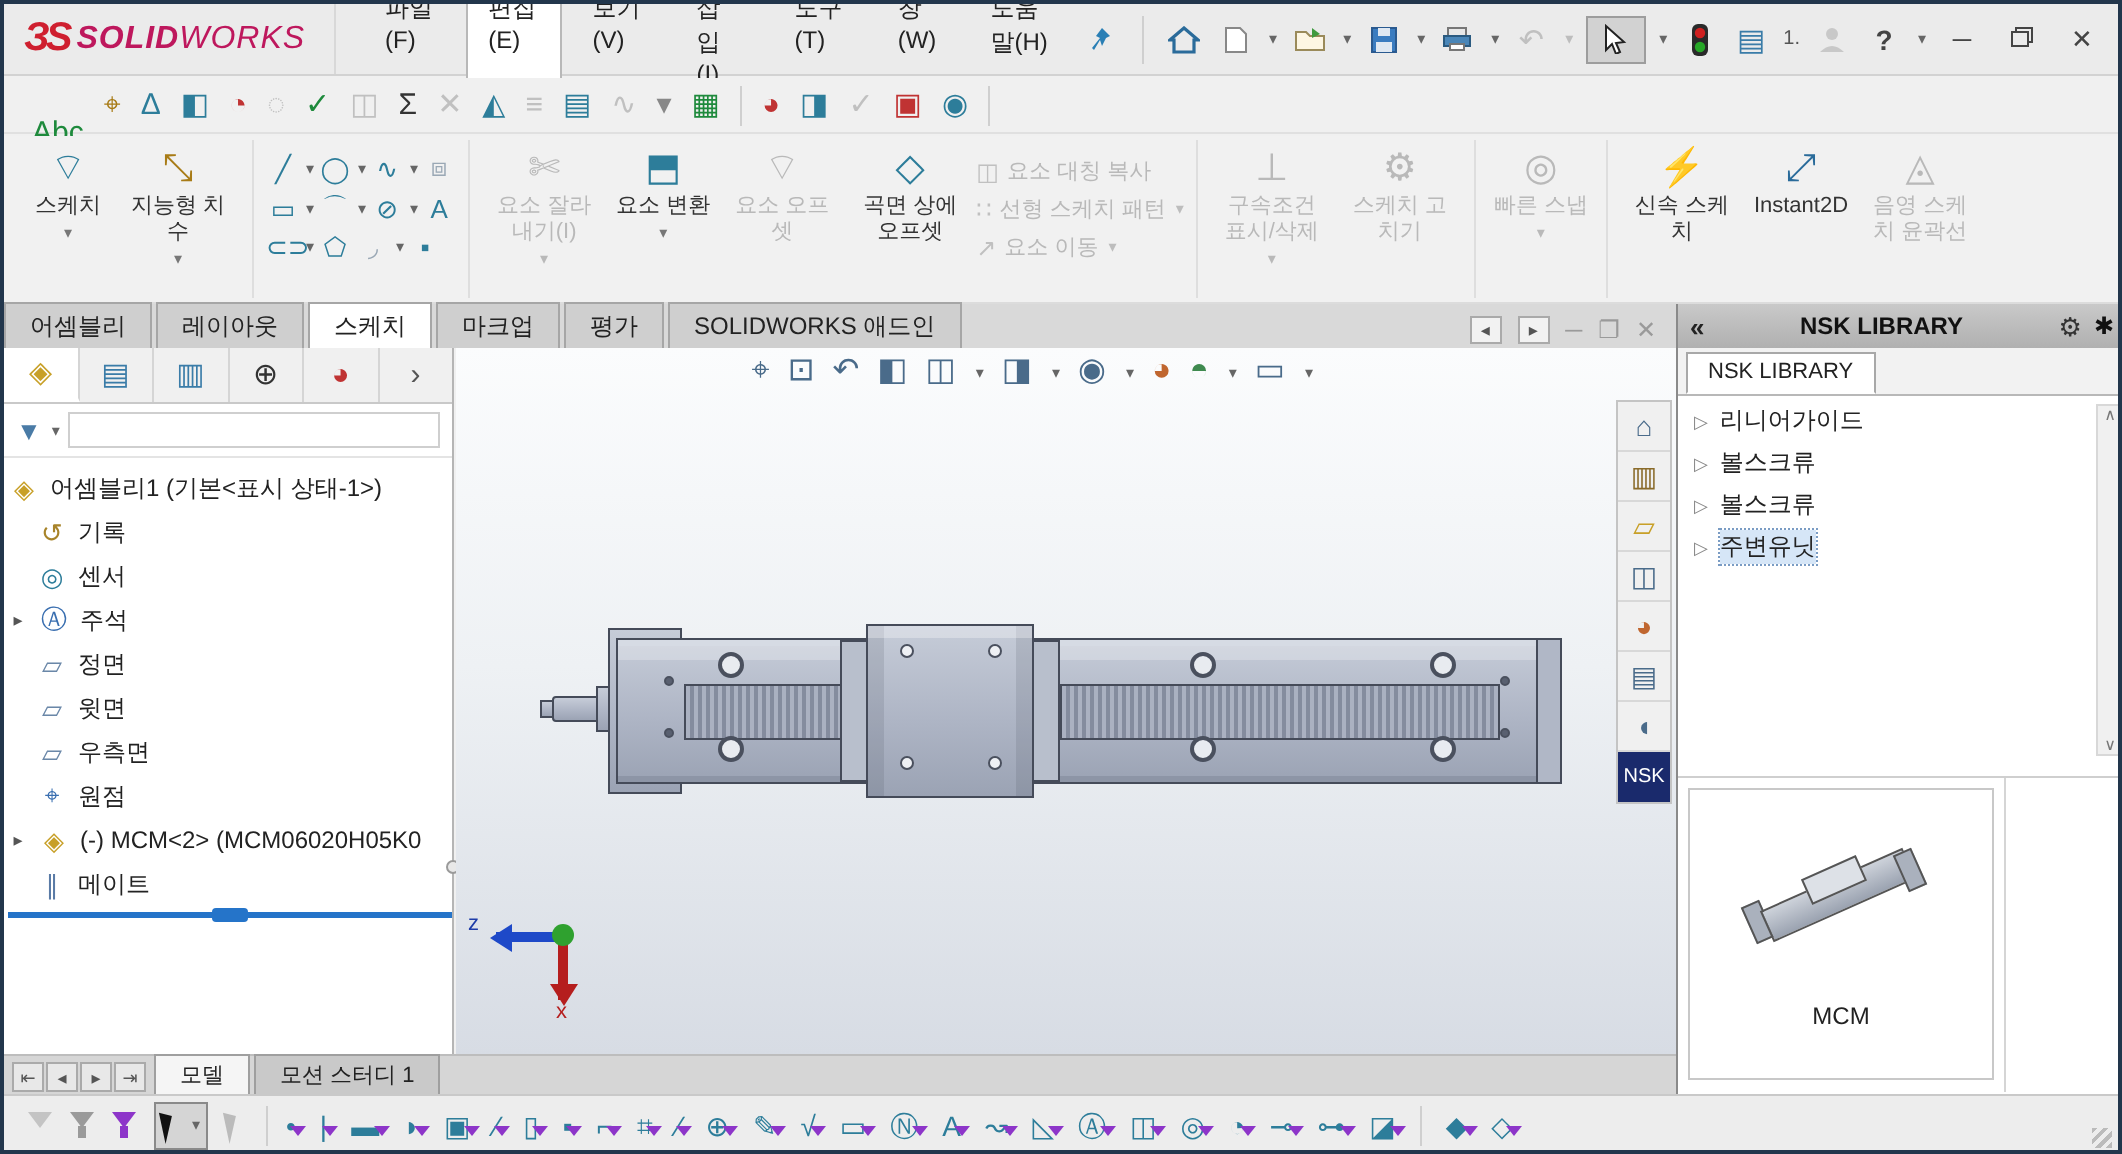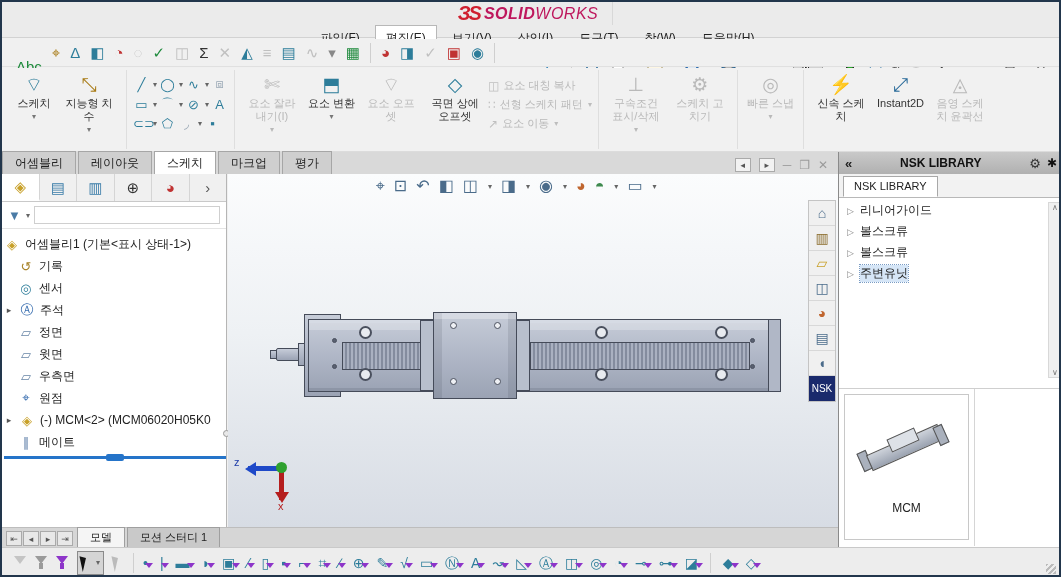--- a/index.html
+++ b/index.html
@@ -1,20 +1,20 @@
 <!DOCTYPE html>
 <html><head>
 <meta charset="utf-8">
 <style>
   * { margin:0; padding:0; box-sizing:border-box; }
   html,body { width:1061px; height:577px; font-family:"Liberation Sans",sans-serif; background:#222; }
   .app { position:relative; width:1061px; height:577px; background:#f0f0f0; border:2px solid #22364c; overflow:hidden; font-size:12px; color:#222; }
 
   
-  .titlebar { position:absolute; left:0; top:0; width:100%; height:36px; background:#ebebeb; border-bottom:1px solid #d2d2d2; display:flex; align-items:center;flex-direction:column; }
+  .titlebar { position:absolute; left:0; top:0; width:100%; height:36px; background:#ebebeb; border-bottom:1px solid #d2d2d2; display:flex; align-items:center; }
   .logo { display:flex; align-items:baseline; padding:0 14px 0 10px; border-right:1px solid #d8d8d8; height:100%; align-items:center; }
   .logo .mark { color:#cf1f2f; font-weight:bold; font-style:italic; font-size:20px; letter-spacing:-2px; margin-right:4px; }
   .logo .word { color:#be185d; font-size:16px; font-style:italic; letter-spacing:.5px; }
   .logo .word b { font-weight:bold; }
   .menus { display:flex; gap:4px; margin-left:14px; }
   .menu { padding:4px 10px; font-size:12px; color:#222; border:1px solid transparent; }
   .menu.active { background:#fff; border:1px solid #b8b8b8; }
   .qat { margin-left:auto; display:flex; align-items:center; gap:6px; padding-right:6px; }
   .qbtn { display:flex; align-items:center; justify-content:center; min-width:20px; height:24px; }
   .qbtn.pressed { background:#d2d2d2; border:1px solid #9d9d9d; width:30px; }
@@ -120,21 +120,21 @@
   .langrow { margin:5px 16px 4px 6px; height:20px; border:1px solid #b0b0b0; background:#f4f4f4; display:flex; align-items:center; }
   .langrow .val { flex:1; text-align:center; font-size:11px; color:#222; }
   .langrow .dd { margin-right:4px; }
   .nscroll { position:absolute; right:1px; top:4px; width:14px; height:176px; background:#f0f0f0; border:1px solid #d8d8d8; display:flex; flex-direction:column; justify-content:space-between; align-items:center; font-size:8px; color:#777; }
   .ntree { padding:2px 0 0 8px; }
   .nrow { display:flex; align-items:center; height:21px; gap:6px; font-size:12px; }
   .nrow .caret { font-size:9px; color:#888; }
   .nrow.sel .lbl { background:#d6e6f7; outline:1px dotted #7a9cc4; }
   .nskdivider { border-top:1px solid #cfcfcf; }
   .previewzone { display:flex; height:157px; }
-  .prevcol { width:136px; border-right:1px solid #d5d5d5; padding:5px; }
+  .prevcol { width:164px; border-right:1px solid #d5d5d5; padding:5px; }
   .card { border:1px solid #c8c8c8; background:#fff; height:146px; display:flex; flex-direction:column; align-items:center; }
   .thumb { position:relative; width:110px; height:100px; }
   .iso { position:absolute; transform:rotate(-24deg); }
   .iso.railp { left:14px; top:44px; width:78px; height:17px; background:linear-gradient(#cdd2da,#9aa2b0); border:1px solid #555; }
   .iso.plate { left:36px; top:38px; width:30px; height:14px; background:#dde1e7; border:1px solid #555; }
   .iso.cap1 { left:8px; top:56px; width:10px; height:20px; background:#aab1bd; border:1px solid #555; }
   .iso.cap2 { left:84px; top:30px; width:10px; height:20px; background:#aab1bd; border:1px solid #555; }
   .cardlbl { font-size:12px; color:#222; margin-top:6px; }
 
   
@@ -397,20 +397,21 @@
       </div>
     </div>
   </div>
 
   <div class="cmdbar">
     <span class="ctab">어셈블리</span>
     <span class="ctab">레이아웃</span>
     <span class="ctab active">스케치</span>
     <span class="ctab">마크업</span>
     <span class="ctab">평가</span>
+    <span class="ctab">SOLIDWORKS 애드인</span>
     <span class="docctl">
       <span class="docnav">◂</span>
       <span class="docnav">▸</span>
       <span class="docwin">─</span>
       <span class="docwin">❐</span>
       <span class="docwin">✕</span>
     </span>
   </div>
 
   <div class="leftpanel">

